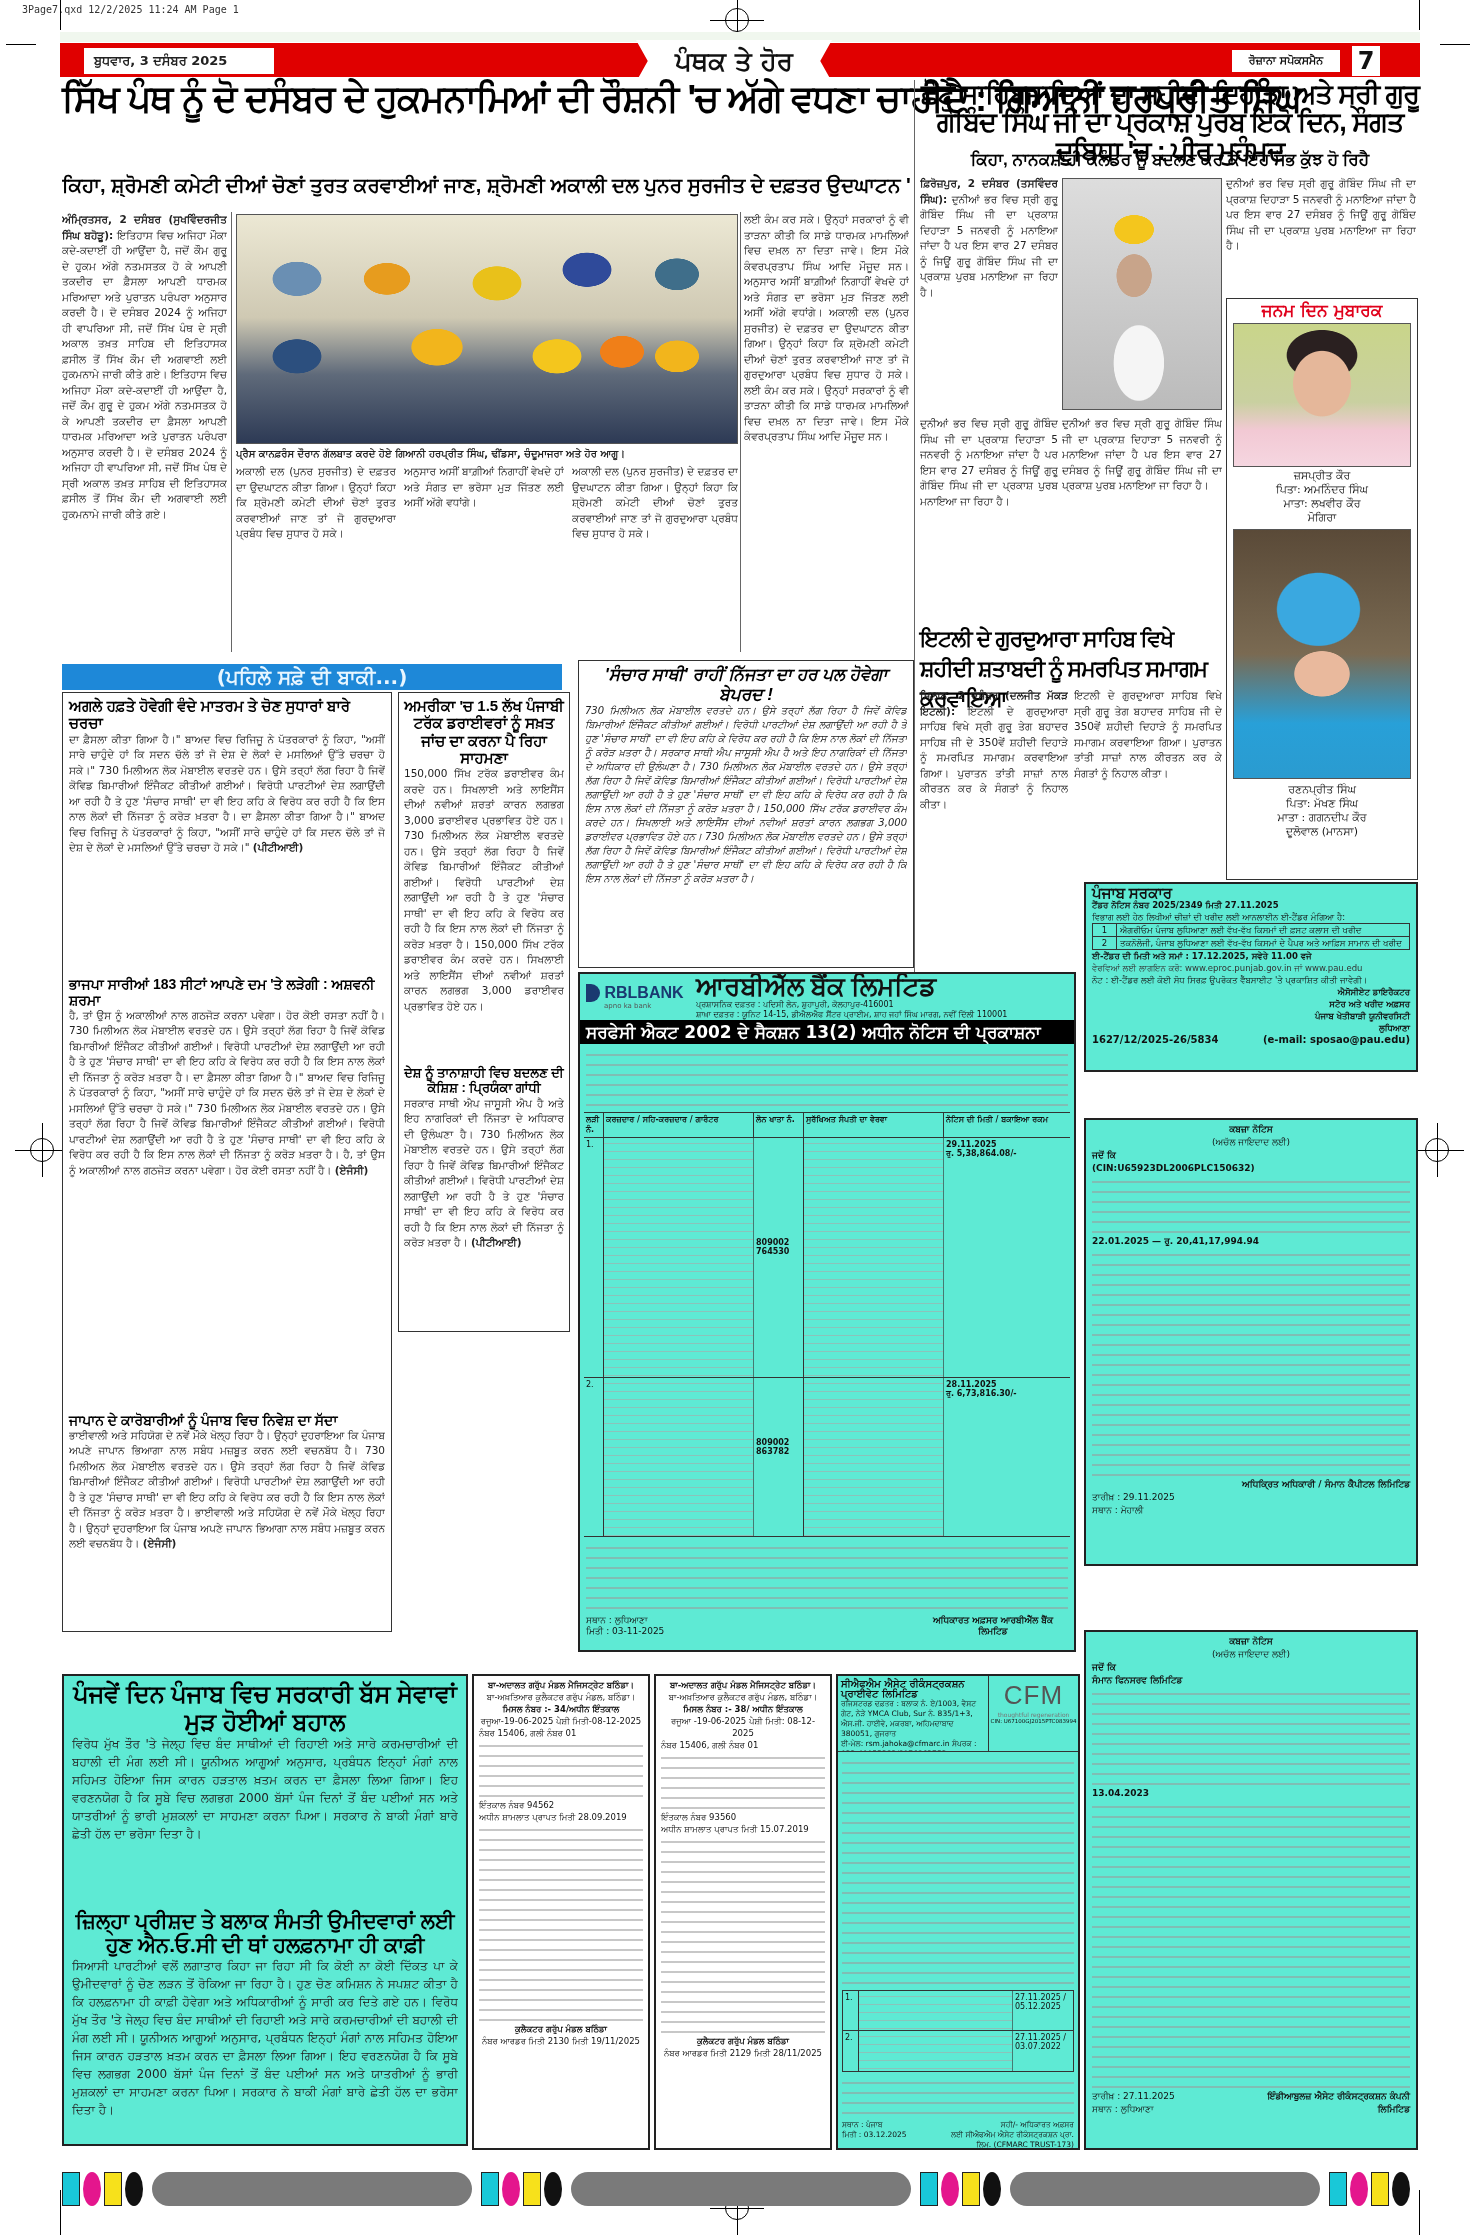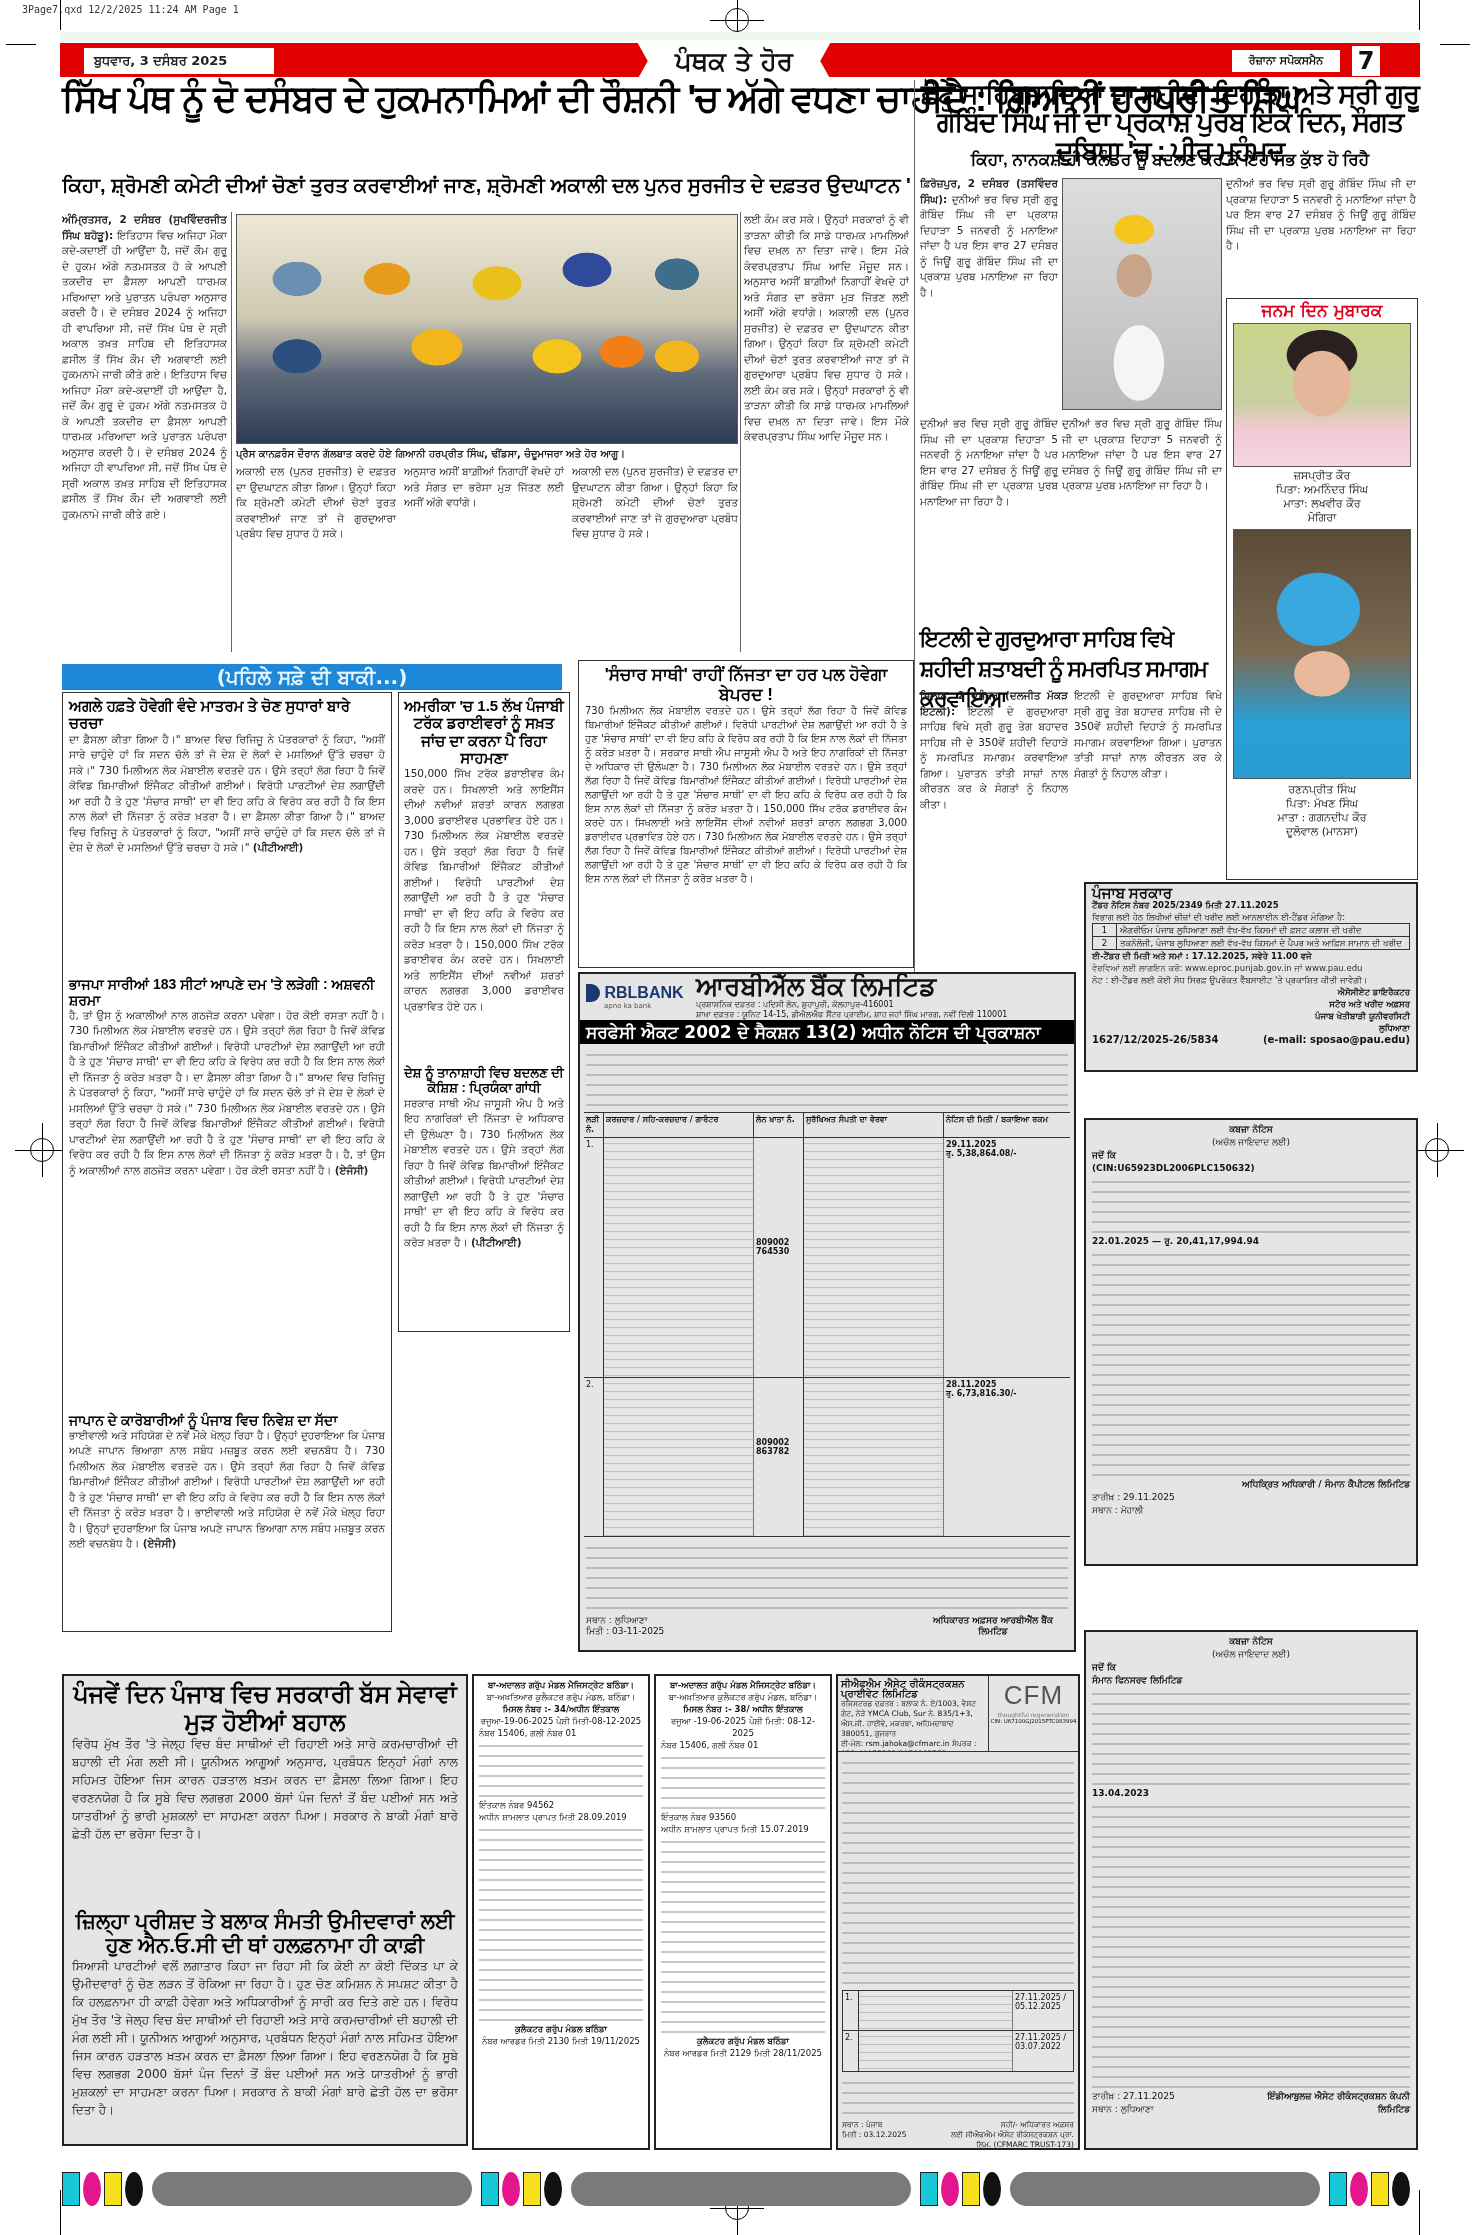--- a/index.html
+++ b/index.html
@@ -17,21 +17,21 @@
   .mast-red { left: 60px; top: 43px; width: 1360px; height: 34px; background: #e00000; }
   .mast-date { left: 84px; top: 48px; width: 190px; height: 26px; background: #fff; font-size: 13px; padding: 5px 10px; font-weight: bold; color: #222; }
   .mast-center { left: 636px; top: 40px; width: 196px; height: 42px; background: #fff; clip-path: polygon(0 0,100% 0,94% 50%,100% 100%,0 100%,6% 50%); display: flex; align-items: center; justify-content: center; font-size: 26px; font-weight: bold; }
   .mast-right { left: 1232px; top: 50px; width: 108px; height: 22px; background: #fff; font-size: 11px; font-weight: bold; text-align: center; padding-top: 4px; }
   .mast-page { left: 1352px; top: 46px; width: 28px; height: 30px; background: #fff; font-size: 24px; font-weight: 900; text-align: center; line-height: 30px; }
 
   .headline-xl { font-family: "Liberation Sans", sans-serif; font-weight: 900; letter-spacing: -1px; line-height: 1.05; color: #000; transform-origin: left top; }
   .col-text { font-size: 10.5px; line-height: 15.5px; text-align: justify; color: #222; overflow: hidden; }
   .col-text .lead { font-weight: bold; }
   .col-rule { width: 1px; background: #666; }
-  .box { border: 2px solid #222; background: #e5e5e5; overflow: hidden; }
+  .box { border: 2px solid #222; background: #5eead4; overflow: hidden; }
   .box-thin { border: 1px solid #333; background: #fff; overflow: hidden; }
   .sub-head { font-family: "Liberation Sans", sans-serif; font-weight: 900; color: #000; line-height: 1.15; }
 
   .photo { overflow: hidden; border: 1px solid #555; }
   .photo-meeting { background:
       radial-gradient(ellipse 40px 28px at 12% 28%, #6a8fb3 60%, transparent 62%),
       radial-gradient(ellipse 38px 26px at 30% 28%, #e79c1e 60%, transparent 62%),
       radial-gradient(ellipse 40px 28px at 52% 30%, #e9c11a 60%, transparent 62%),
       radial-gradient(ellipse 40px 28px at 70% 24%, #2f4a9a 60%, transparent 62%),
       radial-gradient(ellipse 36px 26px at 88% 26%, #3f6e8a 60%, transparent 62%),
@@ -188,21 +188,21 @@
     <span>150,000 ਸਿੱਖ ਟਰੱਕ ਡਰਾਈਵਰ ਕੰਮ ਕਰਦੇ ਹਨ। ਸਿਖਲਾਈ ਅਤੇ ਲਾਇਸੈਂਸ ਦੀਆਂ ਨਵੀਆਂ ਸ਼ਰਤਾਂ ਕਾਰਨ ਲਗਭਗ 3,000 ਡਰਾਈਵਰ ਪ੍ਰਭਾਵਿਤ ਹੋਏ ਹਨ।</span>
   </div>
   <div class="sub-head" style="font-size:13px;text-align:center;">ਦੇਸ਼ ਨੂੰ ਤਾਨਾਸ਼ਾਹੀ ਵਿਚ ਬਦਲਣ ਦੀ ਕੋਸ਼ਿਸ਼ : ਪ੍ਰਿਯੰਕਾ ਗਾਂਧੀ</div>
   <div class="col-text" style="height:170px;">
     <span>ਸਰਕਾਰ ਸਾਥੀ ਐਪ ਜਾਸੂਸੀ ਐਪ ਹੈ ਅਤੇ ਇਹ ਨਾਗਰਿਕਾਂ ਦੀ ਨਿੱਜਤਾ ਦੇ ਅਧਿਕਾਰ ਦੀ ਉਲੰਘਣਾ ਹੈ।</span>
     <span>730 ਮਿਲੀਅਨ ਲੋਕ ਮੋਬਾਈਲ ਵਰਤਦੇ ਹਨ। ਉਸੇ ਤਰ੍ਹਾਂ ਲੱਗ ਰਿਹਾ ਹੈ ਜਿਵੇਂ ਕੋਵਿਡ ਬਿਮਾਰੀਆਂ ਇੰਜੈਕਟ ਕੀਤੀਆਂ ਗਈਆਂ। ਵਿਰੋਧੀ ਪਾਰਟੀਆਂ ਦੇਸ਼ ਲਗਾਉਂਦੀ ਆ ਰਹੀ ਹੈ ਤੇ ਹੁਣ 'ਸੰਚਾਰ ਸਾਥੀ' ਦਾ ਵੀ ਇਹ ਕਹਿ ਕੇ ਵਿਰੋਧ ਕਰ ਰਹੀ ਹੈ ਕਿ ਇਸ ਨਾਲ ਲੋਕਾਂ ਦੀ ਨਿੱਜਤਾ ਨੂੰ ਕਰੋੜ ਖ਼ਤਰਾ ਹੈ।</span>
     <b>(ਪੀਟੀਆਈ)</b>
   </div>
 </div>
 
-<div class="abs box-thin" style="left:578px;top:660px;width:336px;height:308px;padding:4px 6px;">
+<div class="abs box-thin" style="left:578px;top:660px;width:336px;height:308px;padding:4px 6px;font-style:italic;">
   <div class="sub-head" style="font-size:17px;text-align:center;">'ਸੰਚਾਰ ਸਾਥੀ' ਰਾਹੀਂ ਨਿੱਜਤਾ ਦਾ ਹਰ ਪਲ ਹੋਵੇਗਾ ਬੇਪਰਦ !</div>
   <div class="col-text" style="height:270px;font-size:10px;line-height:14px;">
     <span>730 ਮਿਲੀਅਨ ਲੋਕ ਮੋਬਾਈਲ ਵਰਤਦੇ ਹਨ। ਉਸੇ ਤਰ੍ਹਾਂ ਲੱਗ ਰਿਹਾ ਹੈ ਜਿਵੇਂ ਕੋਵਿਡ ਬਿਮਾਰੀਆਂ ਇੰਜੈਕਟ ਕੀਤੀਆਂ ਗਈਆਂ। ਵਿਰੋਧੀ ਪਾਰਟੀਆਂ ਦੇਸ਼ ਲਗਾਉਂਦੀ ਆ ਰਹੀ ਹੈ ਤੇ ਹੁਣ 'ਸੰਚਾਰ ਸਾਥੀ' ਦਾ ਵੀ ਇਹ ਕਹਿ ਕੇ ਵਿਰੋਧ ਕਰ ਰਹੀ ਹੈ ਕਿ ਇਸ ਨਾਲ ਲੋਕਾਂ ਦੀ ਨਿੱਜਤਾ ਨੂੰ ਕਰੋੜ ਖ਼ਤਰਾ ਹੈ।</span>
     <span>ਸਰਕਾਰ ਸਾਥੀ ਐਪ ਜਾਸੂਸੀ ਐਪ ਹੈ ਅਤੇ ਇਹ ਨਾਗਰਿਕਾਂ ਦੀ ਨਿੱਜਤਾ ਦੇ ਅਧਿਕਾਰ ਦੀ ਉਲੰਘਣਾ ਹੈ।</span>
     <span>730 ਮਿਲੀਅਨ ਲੋਕ ਮੋਬਾਈਲ ਵਰਤਦੇ ਹਨ। ਉਸੇ ਤਰ੍ਹਾਂ ਲੱਗ ਰਿਹਾ ਹੈ ਜਿਵੇਂ ਕੋਵਿਡ ਬਿਮਾਰੀਆਂ ਇੰਜੈਕਟ ਕੀਤੀਆਂ ਗਈਆਂ। ਵਿਰੋਧੀ ਪਾਰਟੀਆਂ ਦੇਸ਼ ਲਗਾਉਂਦੀ ਆ ਰਹੀ ਹੈ ਤੇ ਹੁਣ 'ਸੰਚਾਰ ਸਾਥੀ' ਦਾ ਵੀ ਇਹ ਕਹਿ ਕੇ ਵਿਰੋਧ ਕਰ ਰਹੀ ਹੈ ਕਿ ਇਸ ਨਾਲ ਲੋਕਾਂ ਦੀ ਨਿੱਜਤਾ ਨੂੰ ਕਰੋੜ ਖ਼ਤਰਾ ਹੈ।</span>
     <span>150,000 ਸਿੱਖ ਟਰੱਕ ਡਰਾਈਵਰ ਕੰਮ ਕਰਦੇ ਹਨ। ਸਿਖਲਾਈ ਅਤੇ ਲਾਇਸੈਂਸ ਦੀਆਂ ਨਵੀਆਂ ਸ਼ਰਤਾਂ ਕਾਰਨ ਲਗਭਗ 3,000 ਡਰਾਈਵਰ ਪ੍ਰਭਾਵਿਤ ਹੋਏ ਹਨ।</span>
     <span>730 ਮਿਲੀਅਨ ਲੋਕ ਮੋਬਾਈਲ ਵਰਤਦੇ ਹਨ। ਉਸੇ ਤਰ੍ਹਾਂ ਲੱਗ ਰਿਹਾ ਹੈ ਜਿਵੇਂ ਕੋਵਿਡ ਬਿਮਾਰੀਆਂ ਇੰਜੈਕਟ ਕੀਤੀਆਂ ਗਈਆਂ। ਵਿਰੋਧੀ ਪਾਰਟੀਆਂ ਦੇਸ਼ ਲਗਾਉਂਦੀ ਆ ਰਹੀ ਹੈ ਤੇ ਹੁਣ 'ਸੰਚਾਰ ਸਾਥੀ' ਦਾ ਵੀ ਇਹ ਕਹਿ ਕੇ ਵਿਰੋਧ ਕਰ ਰਹੀ ਹੈ ਕਿ ਇਸ ਨਾਲ ਲੋਕਾਂ ਦੀ ਨਿੱਜਤਾ ਨੂੰ ਕਰੋੜ ਖ਼ਤਰਾ ਹੈ।</span>
   </div>
 </div>
 

